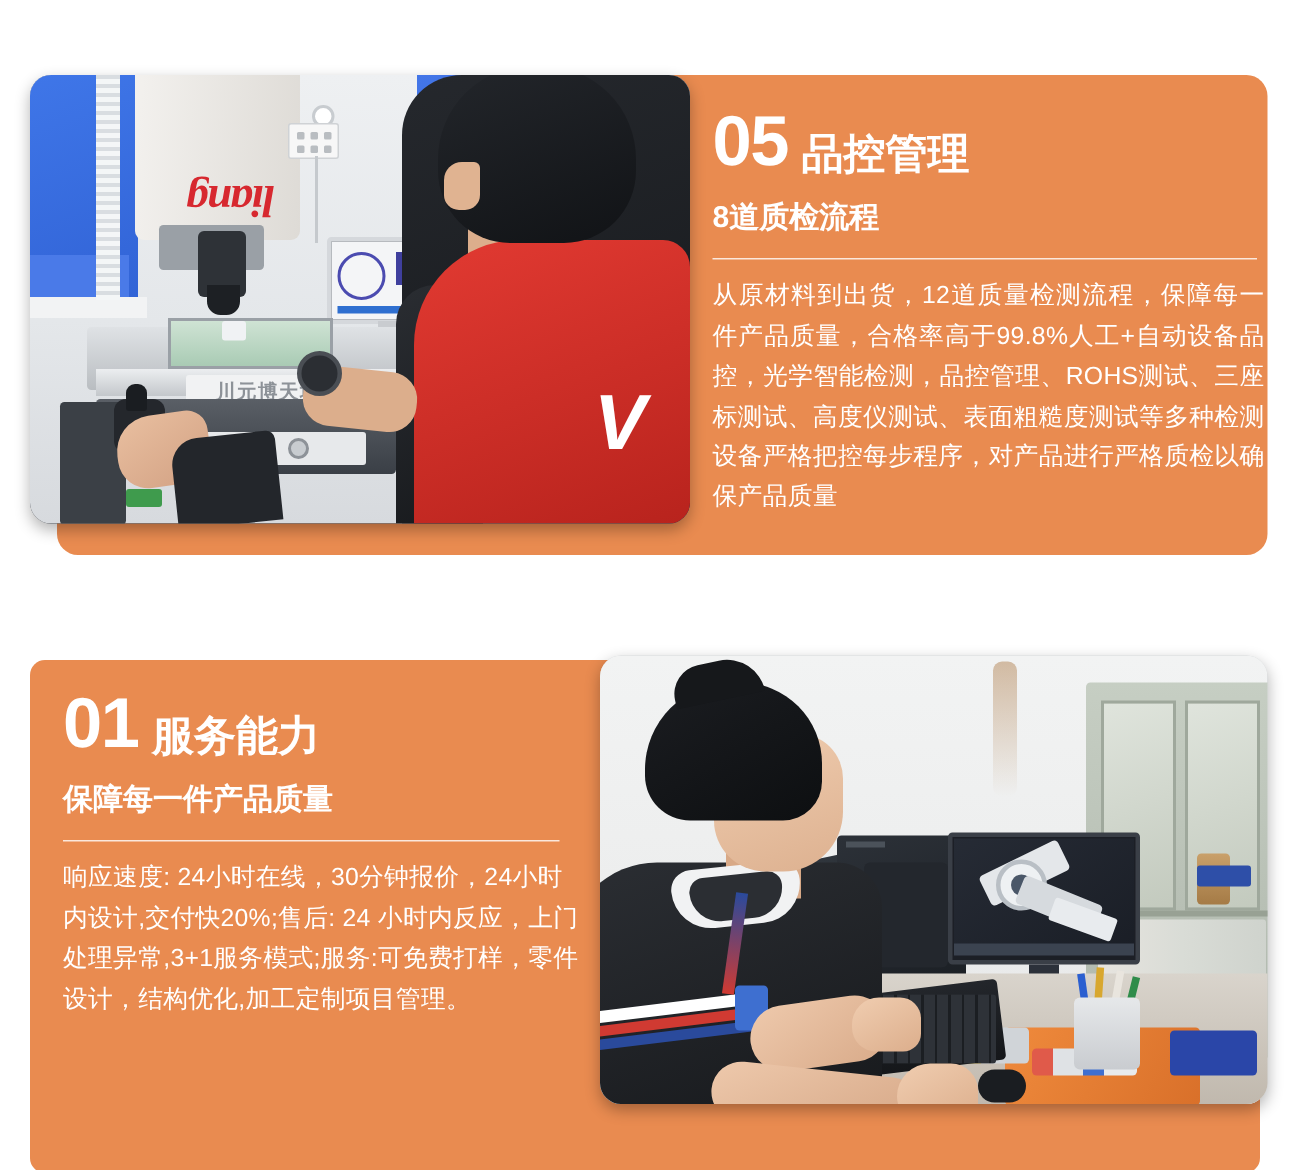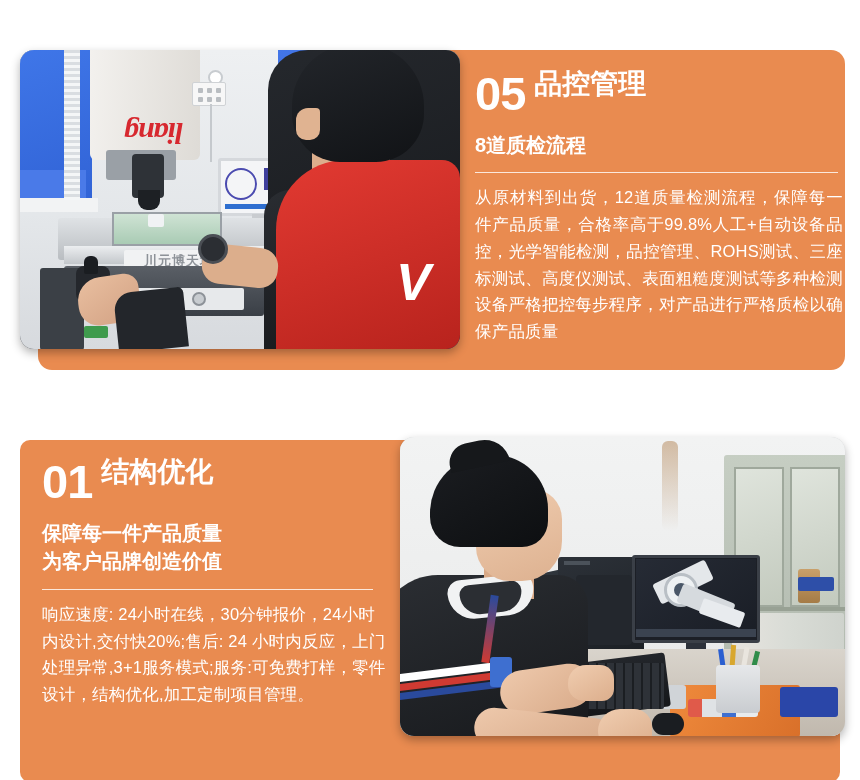--- a/index.html
+++ b/index.html
@@ -89,21 +89,21 @@
   .text-06 {
     position: absolute;
     left: 42px;
     top: 58px;
     width: 348px;
   }
 
   
   .head-line {
     display: flex;
-    align-items: flex-start;
+    align-items: flex-end;
     color: #ffffff;
     white-space: nowrap;
   }
   .head-num {
     font-size: 47px;
     font-weight: bold;
     letter-spacing: -1px;
     line-height: 1;
   }
   .head-title {
@@ -403,24 +403,23 @@
         <div class="ph p06-armL"></div>
         <div class="ph p06-handL"></div>
         <div class="ph p06-armR"></div>
         <div class="ph p06-handR"></div>
       </div>
     </div>
 
     <div class="text-06">
       <div class="head-line">
         <span class="head-num">01</span>
-        <span class="head-title">结构优化</span>
+        <span class="head-title">服务能力</span>
       </div>
       <div class="sub-lines">
         <div>保障每一件产品质量</div>
-        <div>为客户品牌创造价值</div>
       </div>
       <div class="divider d06" style="background: rgba(255, 255, 255, 0.8);"></div>
       <div class="body-text t06">响应速度: 24小时在线，30分钟报价，24小时内设计,交付快20%;售后: 24 小时内反应，上门处理异常,3+1服务模式;服务:可免费打样，零件设计，结构优化,加工定制项目管理。</div>
     </div>
   </div>
 
 </div>
 
 </body></html>

